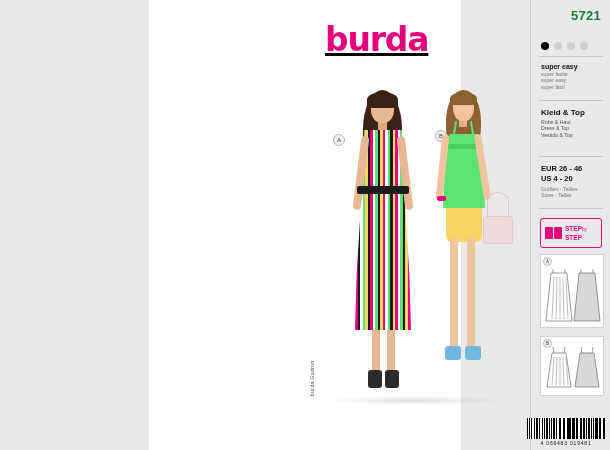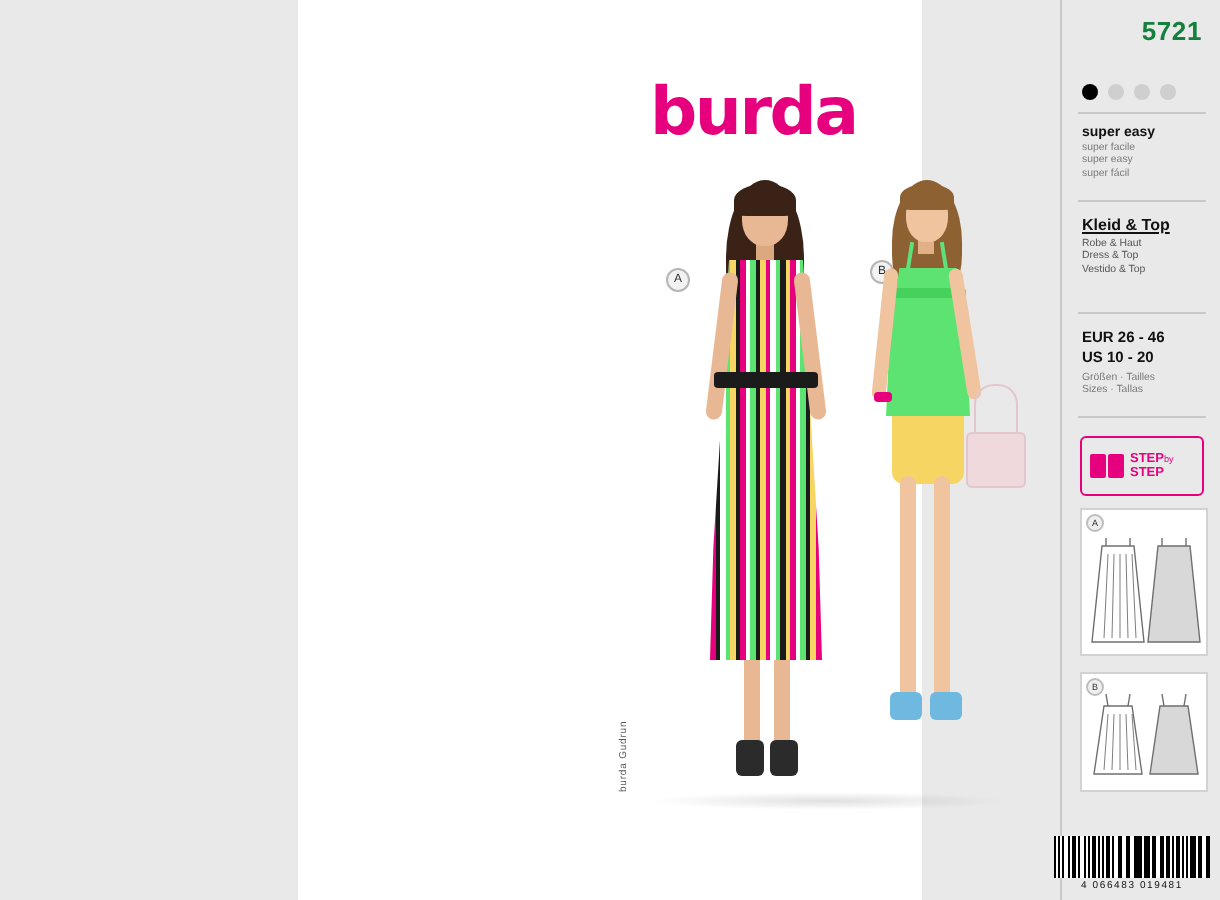--- a/index.html
+++ b/index.html
@@ -19,21 +19,21 @@
 
   
   .spine{
     position:absolute;left:160px;top:396px;
     transform:rotate(-90deg);transform-origin:left top;
     font-size:5px;color:#555;letter-spacing:.4px;white-space:nowrap;
   }
 
   
   .logo{
-    position:absolute;left:176px;top:40px;width:130px;height:56px;
+    position:absolute;left:176px;top:24px;width:130px;height:56px;text-decoration:underline;
   }
   .logo-word{
     font-family:"DejaVu Sans", sans-serif;
     font-size:33px;font-weight:bold;color:#e6007e;
     letter-spacing:-1.2px;line-height:32px;
   }
   .logo-sub{
     font-family:"DejaVu Sans", sans-serif;
     font-size:19px;font-style:italic;font-weight:bold;color:#e6007e;
     text-align:right;width:122px;margin-top:-4px;letter-spacing:-.5px;
@@ -249,31 +249,31 @@
       <div class="blk" style="top:62px;">
         <div class="hd">super easy</div>
         <div class="ln">super facile</div>
         <div class="ln">super easy</div>
         <div class="ln">super fácil</div>
       </div>
 
       <div class="rule" style="top:100px;"></div>
 
       <div class="blk" style="top:108px;">
-        <div class="hd" style="font-size:8px;text-decoration:underline;">Kleid &amp; Top</div>
+        <div class="hd" style="font-size:8px;">Kleid &amp; Top</div>
         <div class="ln dark" style="margin-top:2px;">Robe &amp; Haut</div>
         <div class="ln dark">Dress &amp; Top</div>
         <div class="ln dark">Vestido &amp; Top</div>
       </div>
 
       <div class="rule" style="top:156px;"></div>
 
       <div class="blk sizes" style="top:164px;">
         <div class="hd">EUR 26 - 46</div>
-        <div class="hd">US 10 - 20</div>
+        <div class="hd">US 4 - 20</div>
         <div class="ln" style="margin-top:2px;">Größen · Tailles</div>
         <div class="ln">Sizes · Tallas</div>
       </div>
 
       <div class="rule" style="top:208px;"></div>
 
       <div class="step">
         <span class="bookicon">
           <span class="pg l"></span>
             <span class="pg r"></span>

